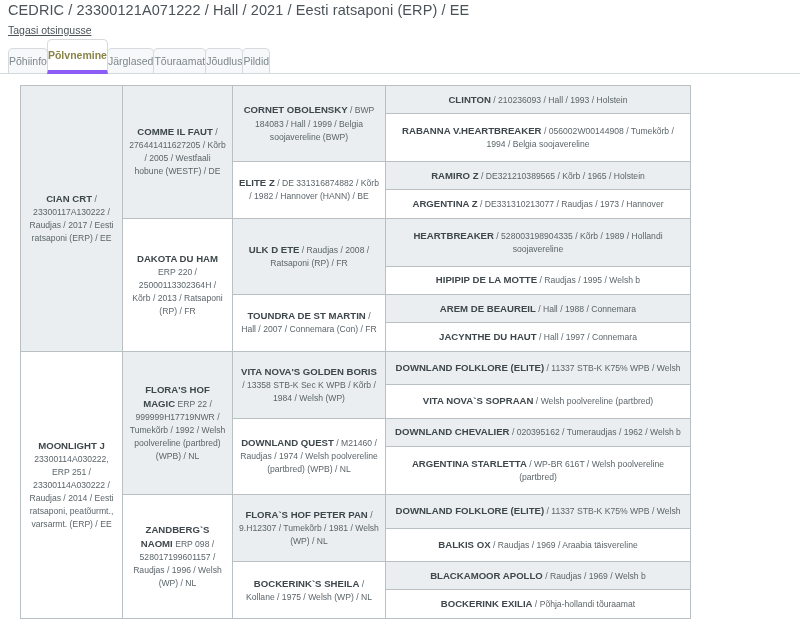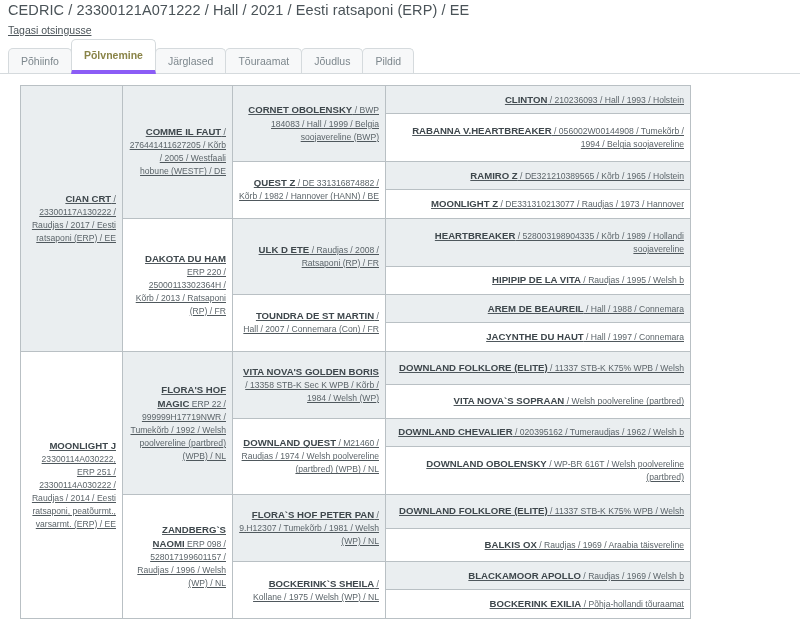--- a/index.html
+++ b/index.html
@@ -55,21 +55,21 @@
     position: absolute;
     left: 8px;
     top: 0px;
     height: 32px;
     display: flex;
     align-items: flex-end;
   }
   .tab {
     height: 24px;
     line-height: 24px;
-    padding: 0 12px;
+    padding: 0 0;
     font-size: 10.5px;
     color: #7d878d;
     background: #f7f8f9;
     border: 1px solid #d5dadd;
     border-bottom: none;
     border-top-left-radius: 5px;
     border-top-right-radius: 5px;
     margin-right: -1px;
     cursor: pointer;
     white-space: nowrap;
@@ -96,28 +96,27 @@
     height: 534px;
   }
   table.ped {
     width: 670px;
     height: 534px;
     border-collapse: collapse;
     table-layout: fixed;
   }
   table.ped td {
     border: 1px solid #b9c0c4;
-    text-align: right;
+    text-align: center;
     vertical-align: middle;
     padding: 2px 6px;
     font-size: 9px;
     line-height: 1.45;
     color: #4f585d;
     word-wrap: break-word;
-    text-decoration: underline;
   }
   td.shade { background: #eaeef0; }
   td.plain { background: #ffffff; }
 
   .nm {
     font-weight: bold;
     font-size: 9.6px;
     color: #3e474c;
   }
   .meta { font-size: 8.6px; color: #5c656a; }
@@ -159,33 +158,33 @@
           <tr>
             <td rowspan="8" class="shade"><span class="nm">CIAN CRT</span><span class="meta"> / 23300117A130222 / Raudjas / 2017 / Eesti ratsaponi (ERP) / EE</span></td>
             <td rowspan="4" class="shade"><span class="nm">COMME IL FAUT</span><span class="meta"> / 276441411627205 / Kõrb / 2005 / Westfaali hobune (WESTF) / DE</span></td>
             <td rowspan="2" class="shade"><span class="nm">CORNET OBOLENSKY</span><span class="meta"> / BWP 184083 / Hall / 1999 / Belgia soojavereline (BWP)</span></td>
             <td rowspan="1" class="shade"><span class="nm">CLINTON</span><span class="meta"> / 210236093 / Hall / 1993 / Holstein</span></td>
           </tr>
           <tr>
             <td rowspan="1" class="plain"><span class="nm">RABANNA V.HEARTBREAKER</span><span class="meta"> / 056002W00144908 / Tumekõrb / 1994 / Belgia soojavereline</span></td>
           </tr>
           <tr>
-            <td rowspan="2" class="plain"><span class="nm">QUEST Z</span><span class="meta"> / DE 331316874882 / Kõrb / 1982 / Hannover (HANN) / BE</span></td>
+            <td rowspan="2" class="plain"><span class="nm">ELITE Z</span><span class="meta"> / DE 331316874882 / Kõrb / 1982 / Hannover (HANN) / BE</span></td>
             <td rowspan="1" class="shade"><span class="nm">RAMIRO Z</span><span class="meta"> / DE321210389565 / Kõrb / 1965 / Holstein</span></td>
           </tr>
           <tr>
-            <td rowspan="1" class="plain"><span class="nm">MOONLIGHT Z</span><span class="meta"> / DE331310213077 / Raudjas / 1973 / Hannover</span></td>
+            <td rowspan="1" class="plain"><span class="nm">ARGENTINA Z</span><span class="meta"> / DE331310213077 / Raudjas / 1973 / Hannover</span></td>
           </tr>
           <tr>
             <td rowspan="4" class="plain"><span class="nm">DAKOTA DU HAM</span><span class="meta"> ERP 220 / 25000113302364H / Kõrb / 2013 / Ratsaponi (RP) / FR</span></td>
             <td rowspan="2" class="shade"><span class="nm">ULK D ETE</span><span class="meta"> / Raudjas / 2008 / Ratsaponi (RP) / FR</span></td>
             <td rowspan="1" class="shade"><span class="nm">HEARTBREAKER</span><span class="meta"> / 528003198904335 / Kõrb / 1989 / Hollandi soojavereline</span></td>
           </tr>
           <tr>
-            <td rowspan="1" class="plain"><span class="nm">HIPIPIP DE LA VITA</span><span class="meta"> / Raudjas / 1995 / Welsh b</span></td>
+            <td rowspan="1" class="plain"><span class="nm">HIPIPIP DE LA MOTTE</span><span class="meta"> / Raudjas / 1995 / Welsh b</span></td>
           </tr>
           <tr>
             <td rowspan="2" class="plain"><span class="nm">TOUNDRA DE ST MARTIN</span><span class="meta"> / Hall / 2007 / Connemara (Con) / FR</span></td>
             <td rowspan="1" class="shade"><span class="nm">AREM DE BEAUREIL</span><span class="meta"> / Hall / 1988 / Connemara</span></td>
           </tr>
           <tr>
             <td rowspan="1" class="plain"><span class="nm">JACYNTHE DU HAUT</span><span class="meta"> / Hall / 1997 / Connemara</span></td>
           </tr>
           <tr>
             <td rowspan="8" class="plain"><span class="nm">MOONLIGHT J</span><span class="meta"> 23300114A030222, ERP 251 / 23300114A030222 / Raudjas / 2014 / Eesti ratsaponi, peatõurmt., varsarmt. (ERP) / EE</span></td>
@@ -194,21 +193,21 @@
             <td rowspan="1" class="shade"><span class="nm">DOWNLAND FOLKLORE (ELITE)</span><span class="meta"> / 11337 STB-K K75% WPB / Welsh</span></td>
           </tr>
           <tr>
             <td rowspan="1" class="plain"><span class="nm">VITA NOVA`S SOPRAAN</span><span class="meta"> / Welsh poolvereline (partbred)</span></td>
           </tr>
           <tr>
             <td rowspan="2" class="plain"><span class="nm">DOWNLAND QUEST</span><span class="meta"> / M21460 / Raudjas / 1974 / Welsh poolvereline (partbred) (WPB) / NL</span></td>
             <td rowspan="1" class="shade"><span class="nm">DOWNLAND CHEVALIER</span><span class="meta"> / 020395162 / Tumeraudjas / 1962 / Welsh b</span></td>
           </tr>
           <tr>
-            <td rowspan="1" class="plain"><span class="nm">DOWNLAND OBOLENSKY</span><span class="meta"> / WP-BR 616T / Welsh poolvereline (partbred)</span></td>
+            <td rowspan="1" class="plain"><span class="nm">ARGENTINA STARLETTA</span><span class="meta"> / WP-BR 616T / Welsh poolvereline (partbred)</span></td>
           </tr>
           <tr>
             <td rowspan="4" class="plain"><span class="nm">ZANDBERG`S NAOMI</span><span class="meta"> ERP 098 / 528017199601157 / Raudjas / 1996 / Welsh (WP) / NL</span></td>
             <td rowspan="2" class="shade"><span class="nm">FLORA`S HOF PETER PAN</span><span class="meta"> / 9.H12307 / Tumekõrb / 1981 / Welsh (WP) / NL</span></td>
             <td rowspan="1" class="shade"><span class="nm">DOWNLAND FOLKLORE (ELITE)</span><span class="meta"> / 11337 STB-K K75% WPB / Welsh</span></td>
           </tr>
           <tr>
             <td rowspan="1" class="plain"><span class="nm">BALKIS OX</span><span class="meta"> / Raudjas / 1969 / Araabia täisvereline</span></td>
           </tr>
           <tr>

